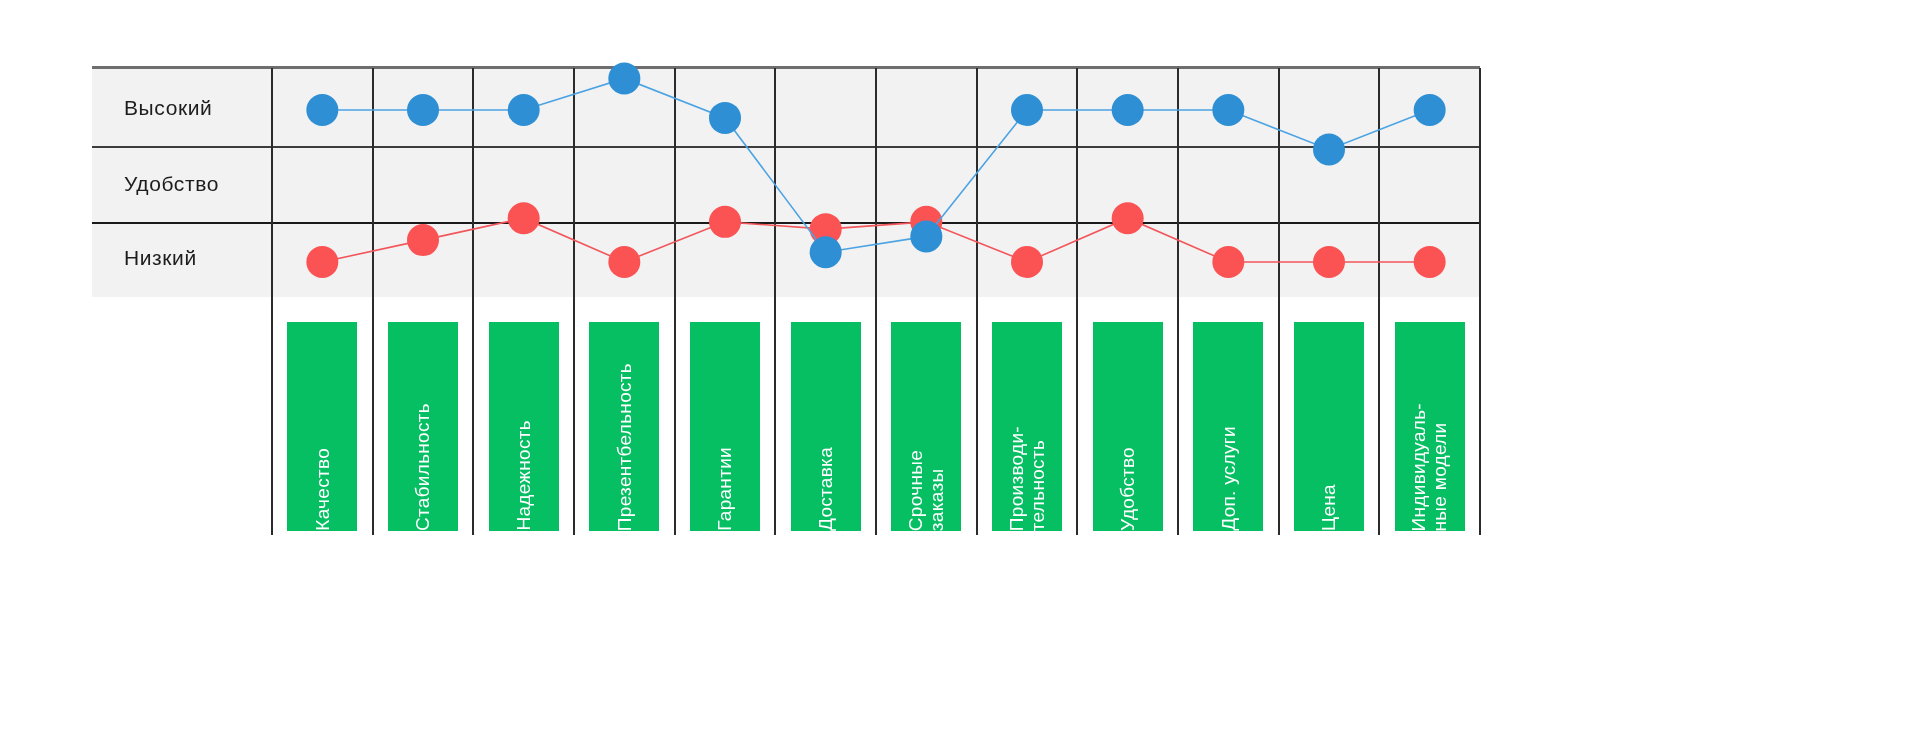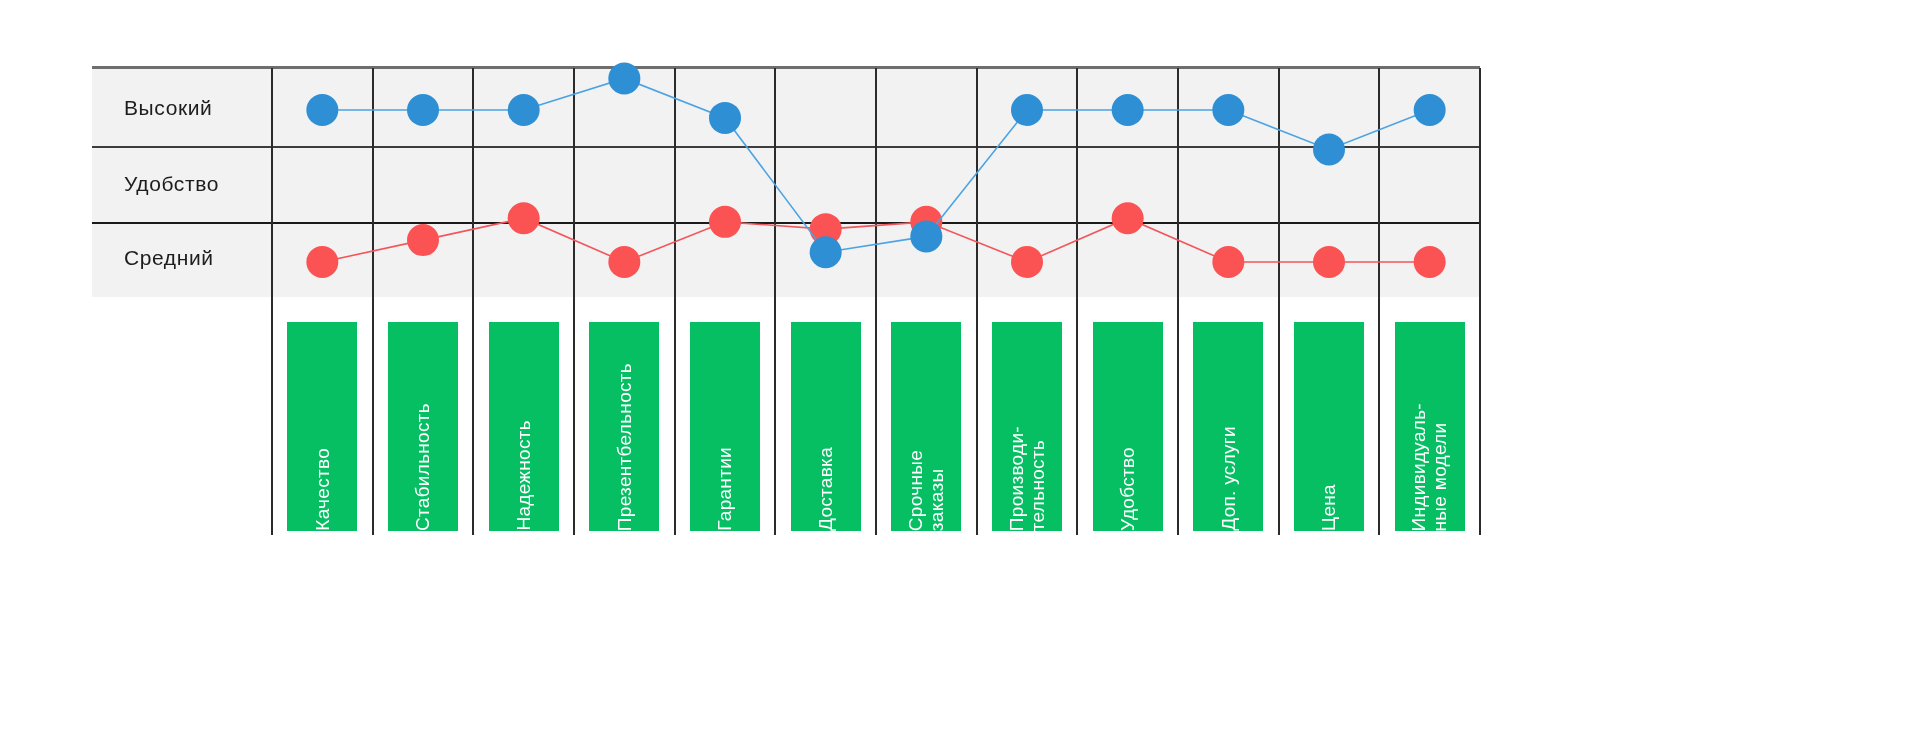--- a/index.html
+++ b/index.html
@@ -76,21 +76,21 @@
   <div class="matrix">
     <div class="band r0"></div>
     <div class="band r1"></div>
     <div class="band r2"></div>
     <div class="hline top"></div>
     <div class="hline m1"></div>
     <div class="hline m2"></div>
 
     <div class="rowlabel r0">Высокий</div>
     <div class="rowlabel r1">Удобство</div>
-    <div class="rowlabel r2">Средний</div>
+    <div class="rowlabel r2">Низкий</div>
   </div>
 
   <div id="vrules">
       <div class="vrule" style="left: 271px; height: 467px;"></div>
       <div class="vrule" style="left: 371.667px; height: 467px;"></div>
       <div class="vrule" style="left: 472.333px; height: 467px;"></div>
       <div class="vrule" style="left: 573px; height: 467px;"></div>
       <div class="vrule" style="left: 673.667px; height: 467px;"></div>
       <div class="vrule" style="left: 774.333px; height: 467px;"></div>
       <div class="vrule" style="left: 875px; height: 467px;"></div>

